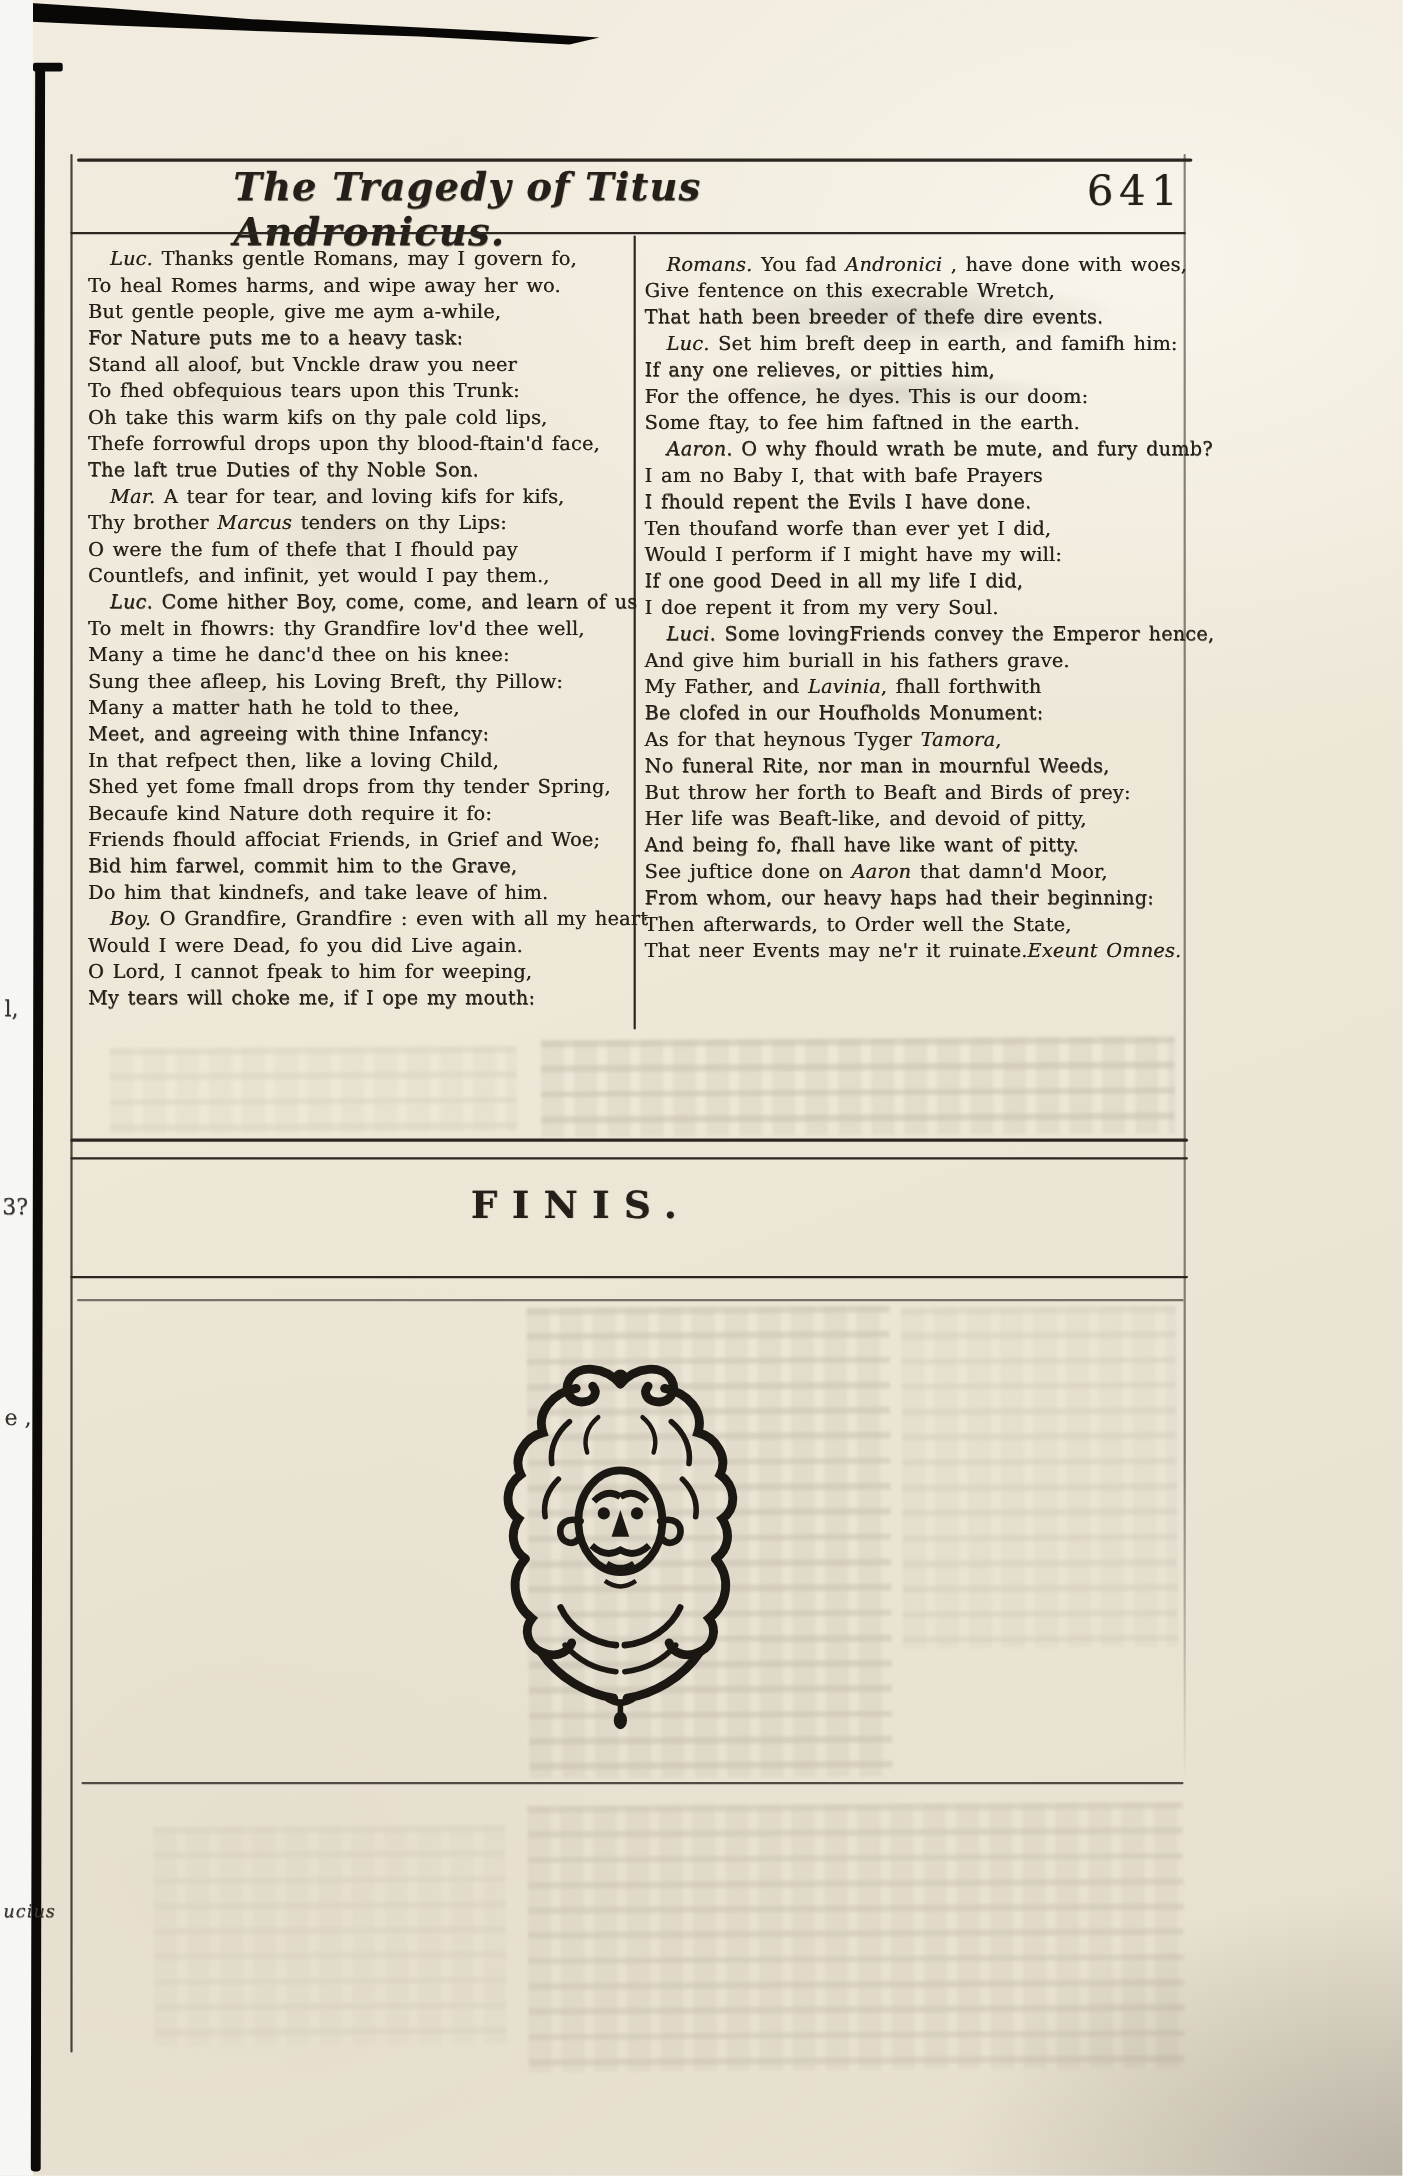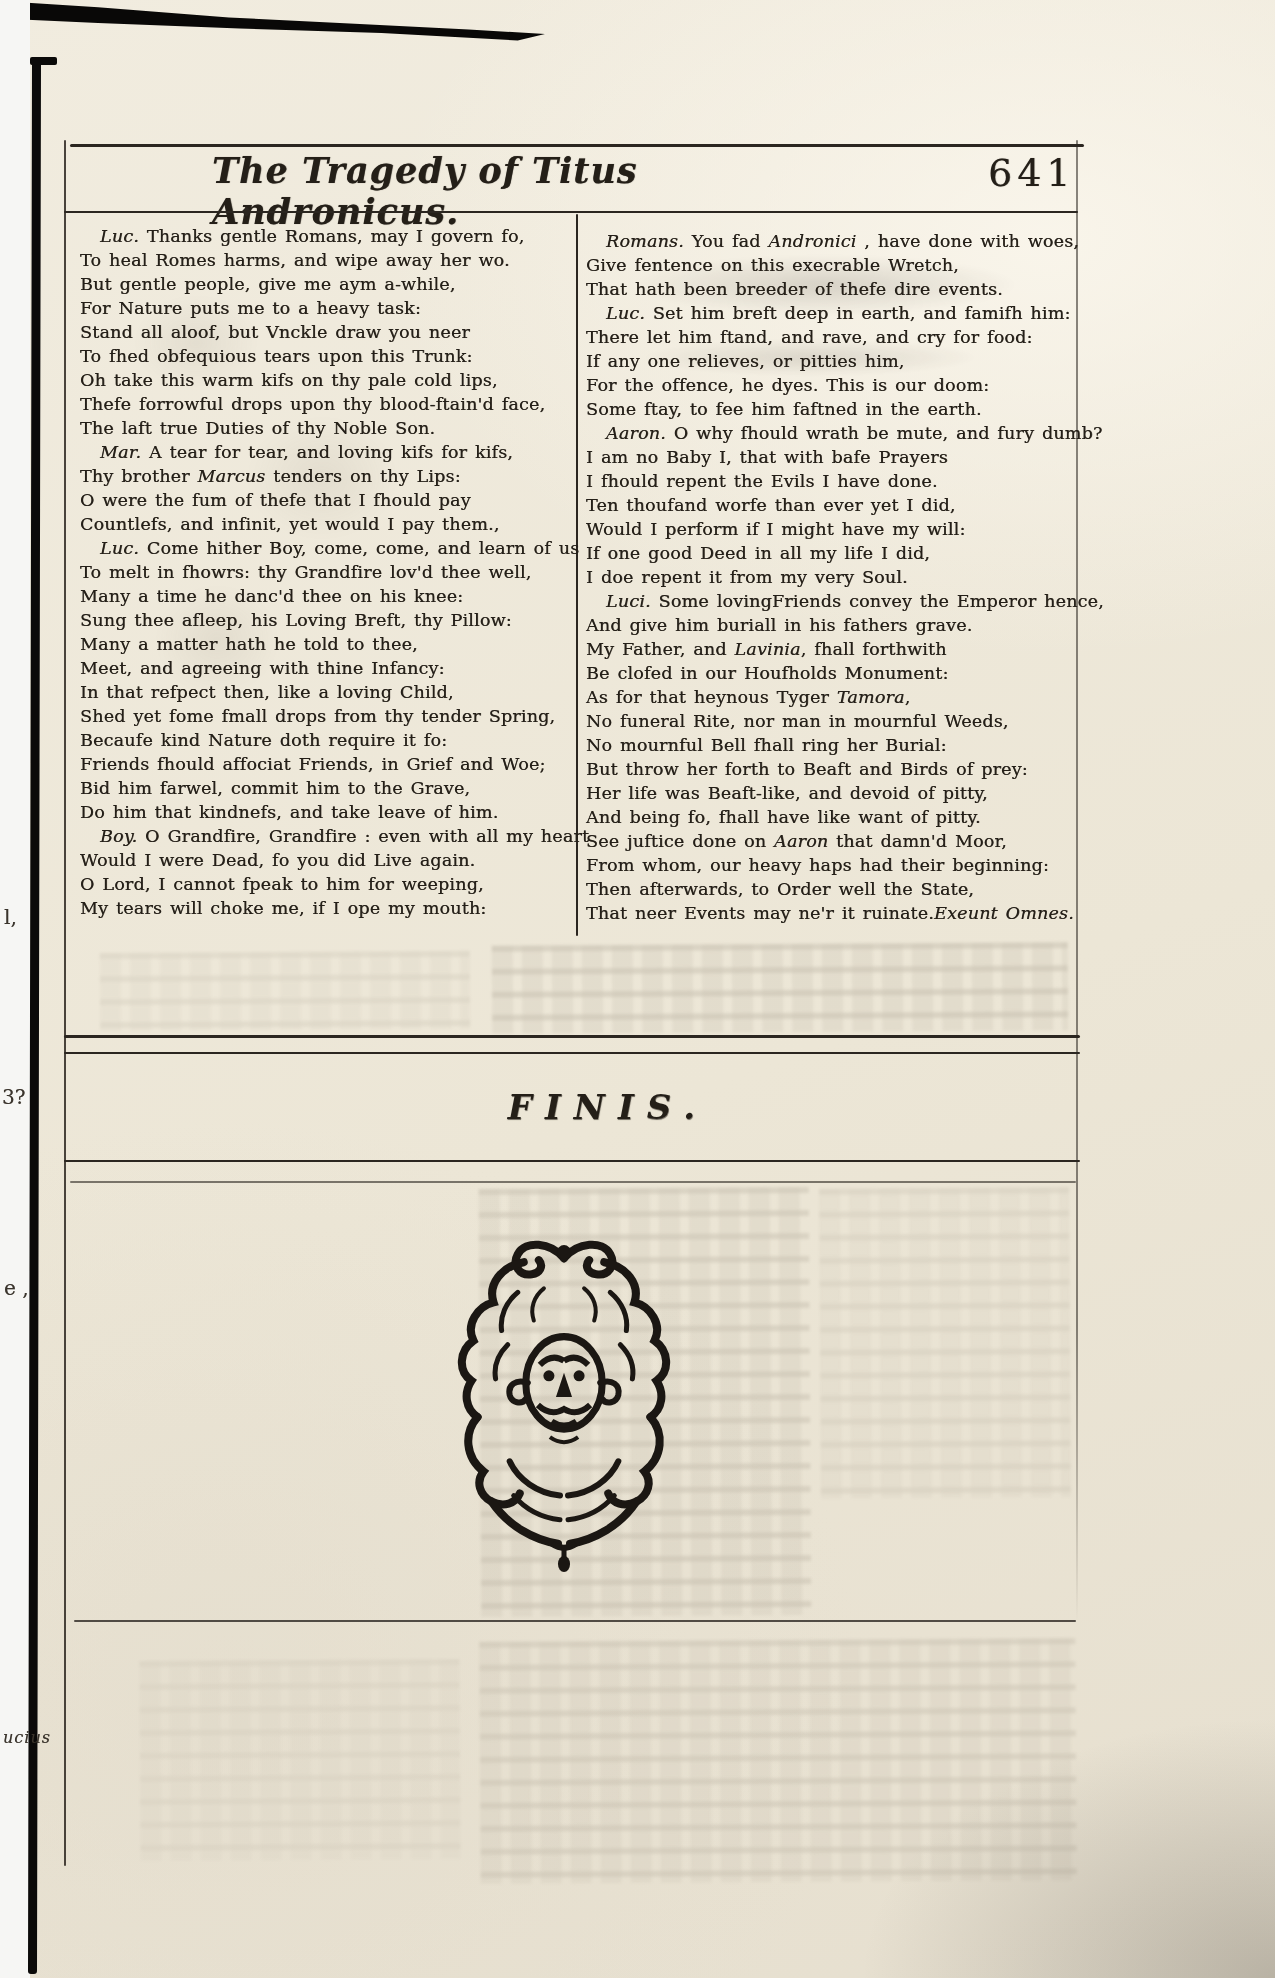--- a/index.html
+++ b/index.html
@@ -39,24 +39,23 @@
   .col{position:absolute;font-size:17.5px;line-height:24px;letter-spacing:.2px;word-spacing:2px;
     text-shadow:.35px .35px .55px rgba(35,28,20,.72);}
   .col-left{left:80px;top:224px;width:492px;}
   .col-right{left:586px;top:229px;width:488px;}
   .line{display:flex;height:24px;white-space:nowrap;}
   .line.indent{padding-left:20px;}
   .line i{text-align:center;}
   .sd{margin-left:auto;font-style:italic;padding-right:4px;}
   .header-dot{position:absolute;left:243px;top:208px;width:7px;height:7px;background:#2b2620;transform:rotate(45deg);}
   .finis{
-    position:absolute;left:428px;top:1076px;width:280px;text-align:right;
-    font-style:italic;font-weight:bold;font-size:34px;letter-spacing:13px;
+    position:absolute;left:428px;top:1076px;width:280px;text-align:left;
+    font-weight:bold;font-size:34px;letter-spacing:13px;
     text-shadow:.5px .5px .8px rgba(30,25,18,.6);
-    margin-top:11px;
   }
   .ghost{
     position:absolute;filter:blur(1.6px);transform:rotate(-.35deg);
     background-image:
       repeating-linear-gradient(180deg, rgba(104,94,78,.55) 0 6px, rgba(104,94,78,0) 6px 23px),
       repeating-linear-gradient(90deg, rgba(104,94,78,.28) 0 21px, rgba(104,94,78,0) 21px 30px);
     opacity:.26;
   }
   .blotch{position:absolute;filter:blur(2px);}
   .fragment{position:absolute;font-size:20px;color:#3a342c;text-shadow:.3px .3px .5px rgba(40,34,26,.5);}
@@ -191,23 +190,20 @@
     <div class="line">
       <span>Give fentence on this execrable Wretch,</span>
     </div>
     <div class="line">
       <span>That hath been breeder of thefe dire events.</span>
     </div>
     <div class="line indent">
       <span><i>Luc.</i> Set him breft deep in earth, and famifh him:</span>
     </div>
     <div class="line">
-      <span>There let him ftand, and rave, and cry for food:</span>
-    </div>
-    <div class="line">
       <span>If any one relieves, or pitties him,</span>
     </div>
     <div class="line">
       <span>For the offence, he dyes. This is our doom:</span>
     </div>
     <div class="line">
       <span>Some ftay, to fee him faftned in the earth.</span>
     </div>
     <div class="line indent">
       <span><i>Aaron.</i> O why fhould wrath be mute, and fury dumb?</span>
@@ -240,23 +236,20 @@
       <span>My Father, and <i>Lavinia</i>, fhall forthwith</span>
     </div>
     <div class="line">
       <span>Be clofed in our Houfholds Monument:</span>
     </div>
     <div class="line">
       <span>As for that heynous Tyger <i>Tamora</i>,</span>
     </div>
     <div class="line">
       <span>No funeral Rite, nor man in mournful Weeds,</span>
-    </div>
-    <div class="line">
-      <span>No mournful Bell fhall ring her Burial:</span>
     </div>
     <div class="line">
       <span>But throw her forth to Beaft and Birds of prey:</span>
     </div>
     <div class="line">
       <span>Her life was Beaft-like, and devoid of pitty,</span>
     </div>
     <div class="line">
       <span>And being fo, fhall have like want of pitty.</span>
     </div>

